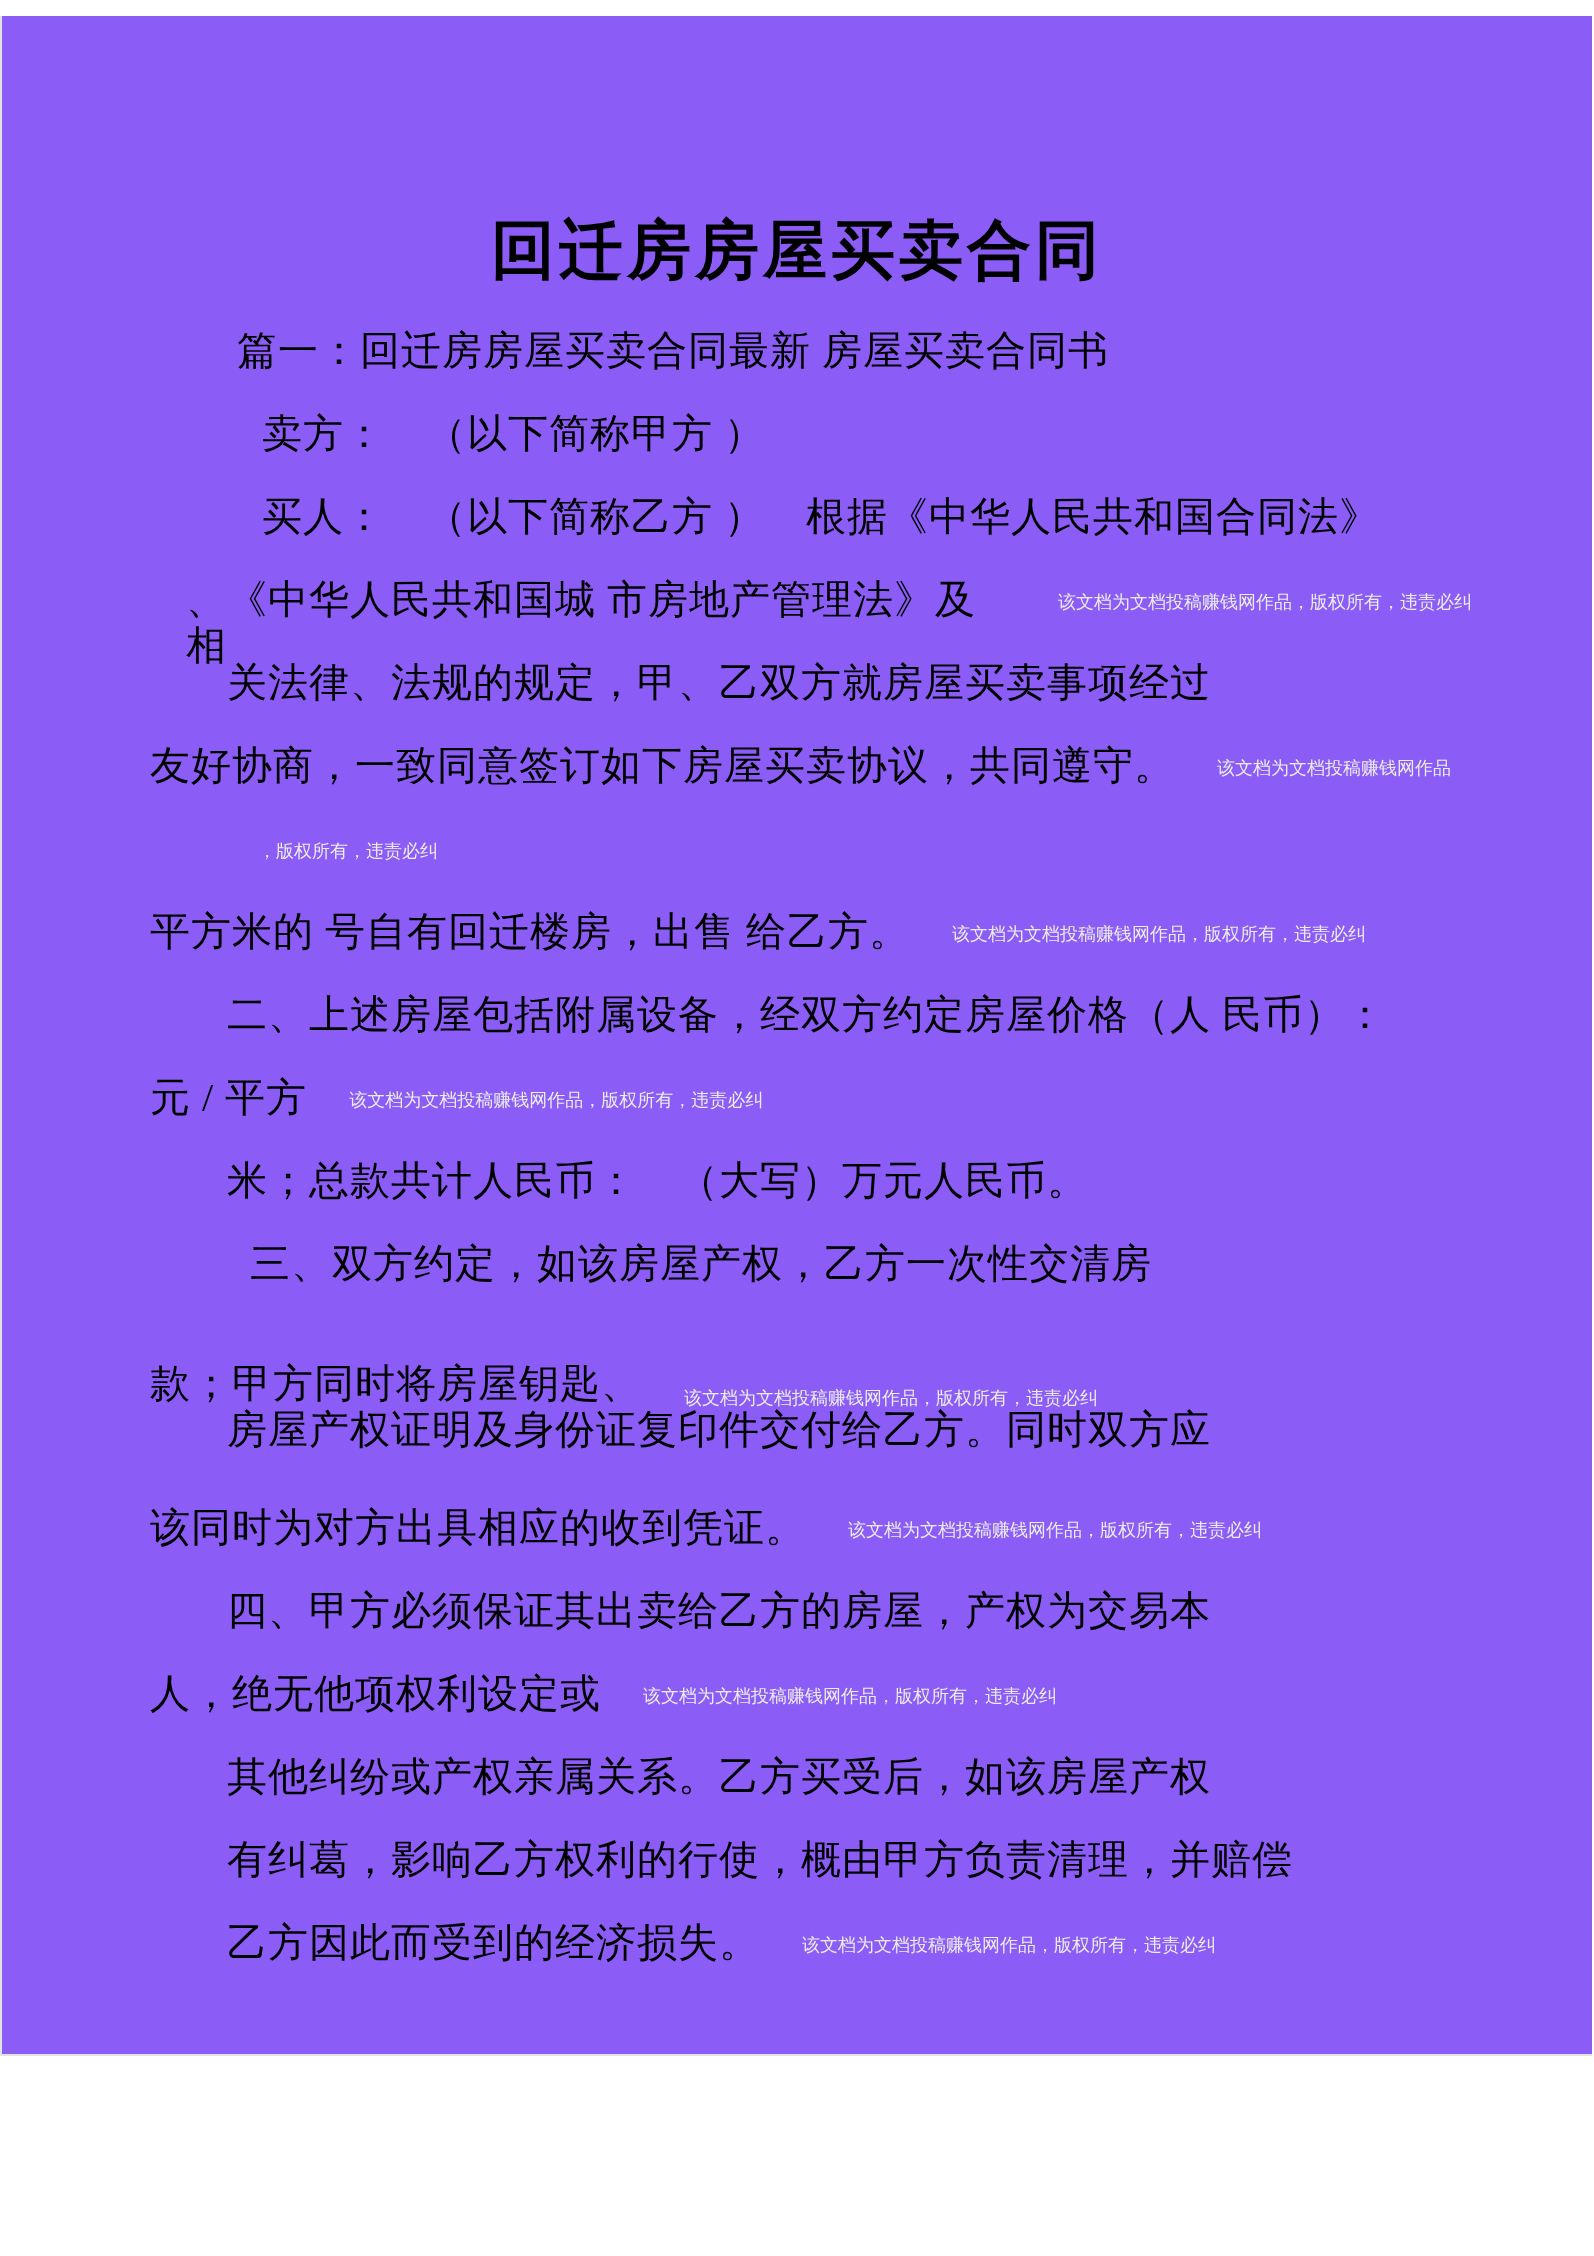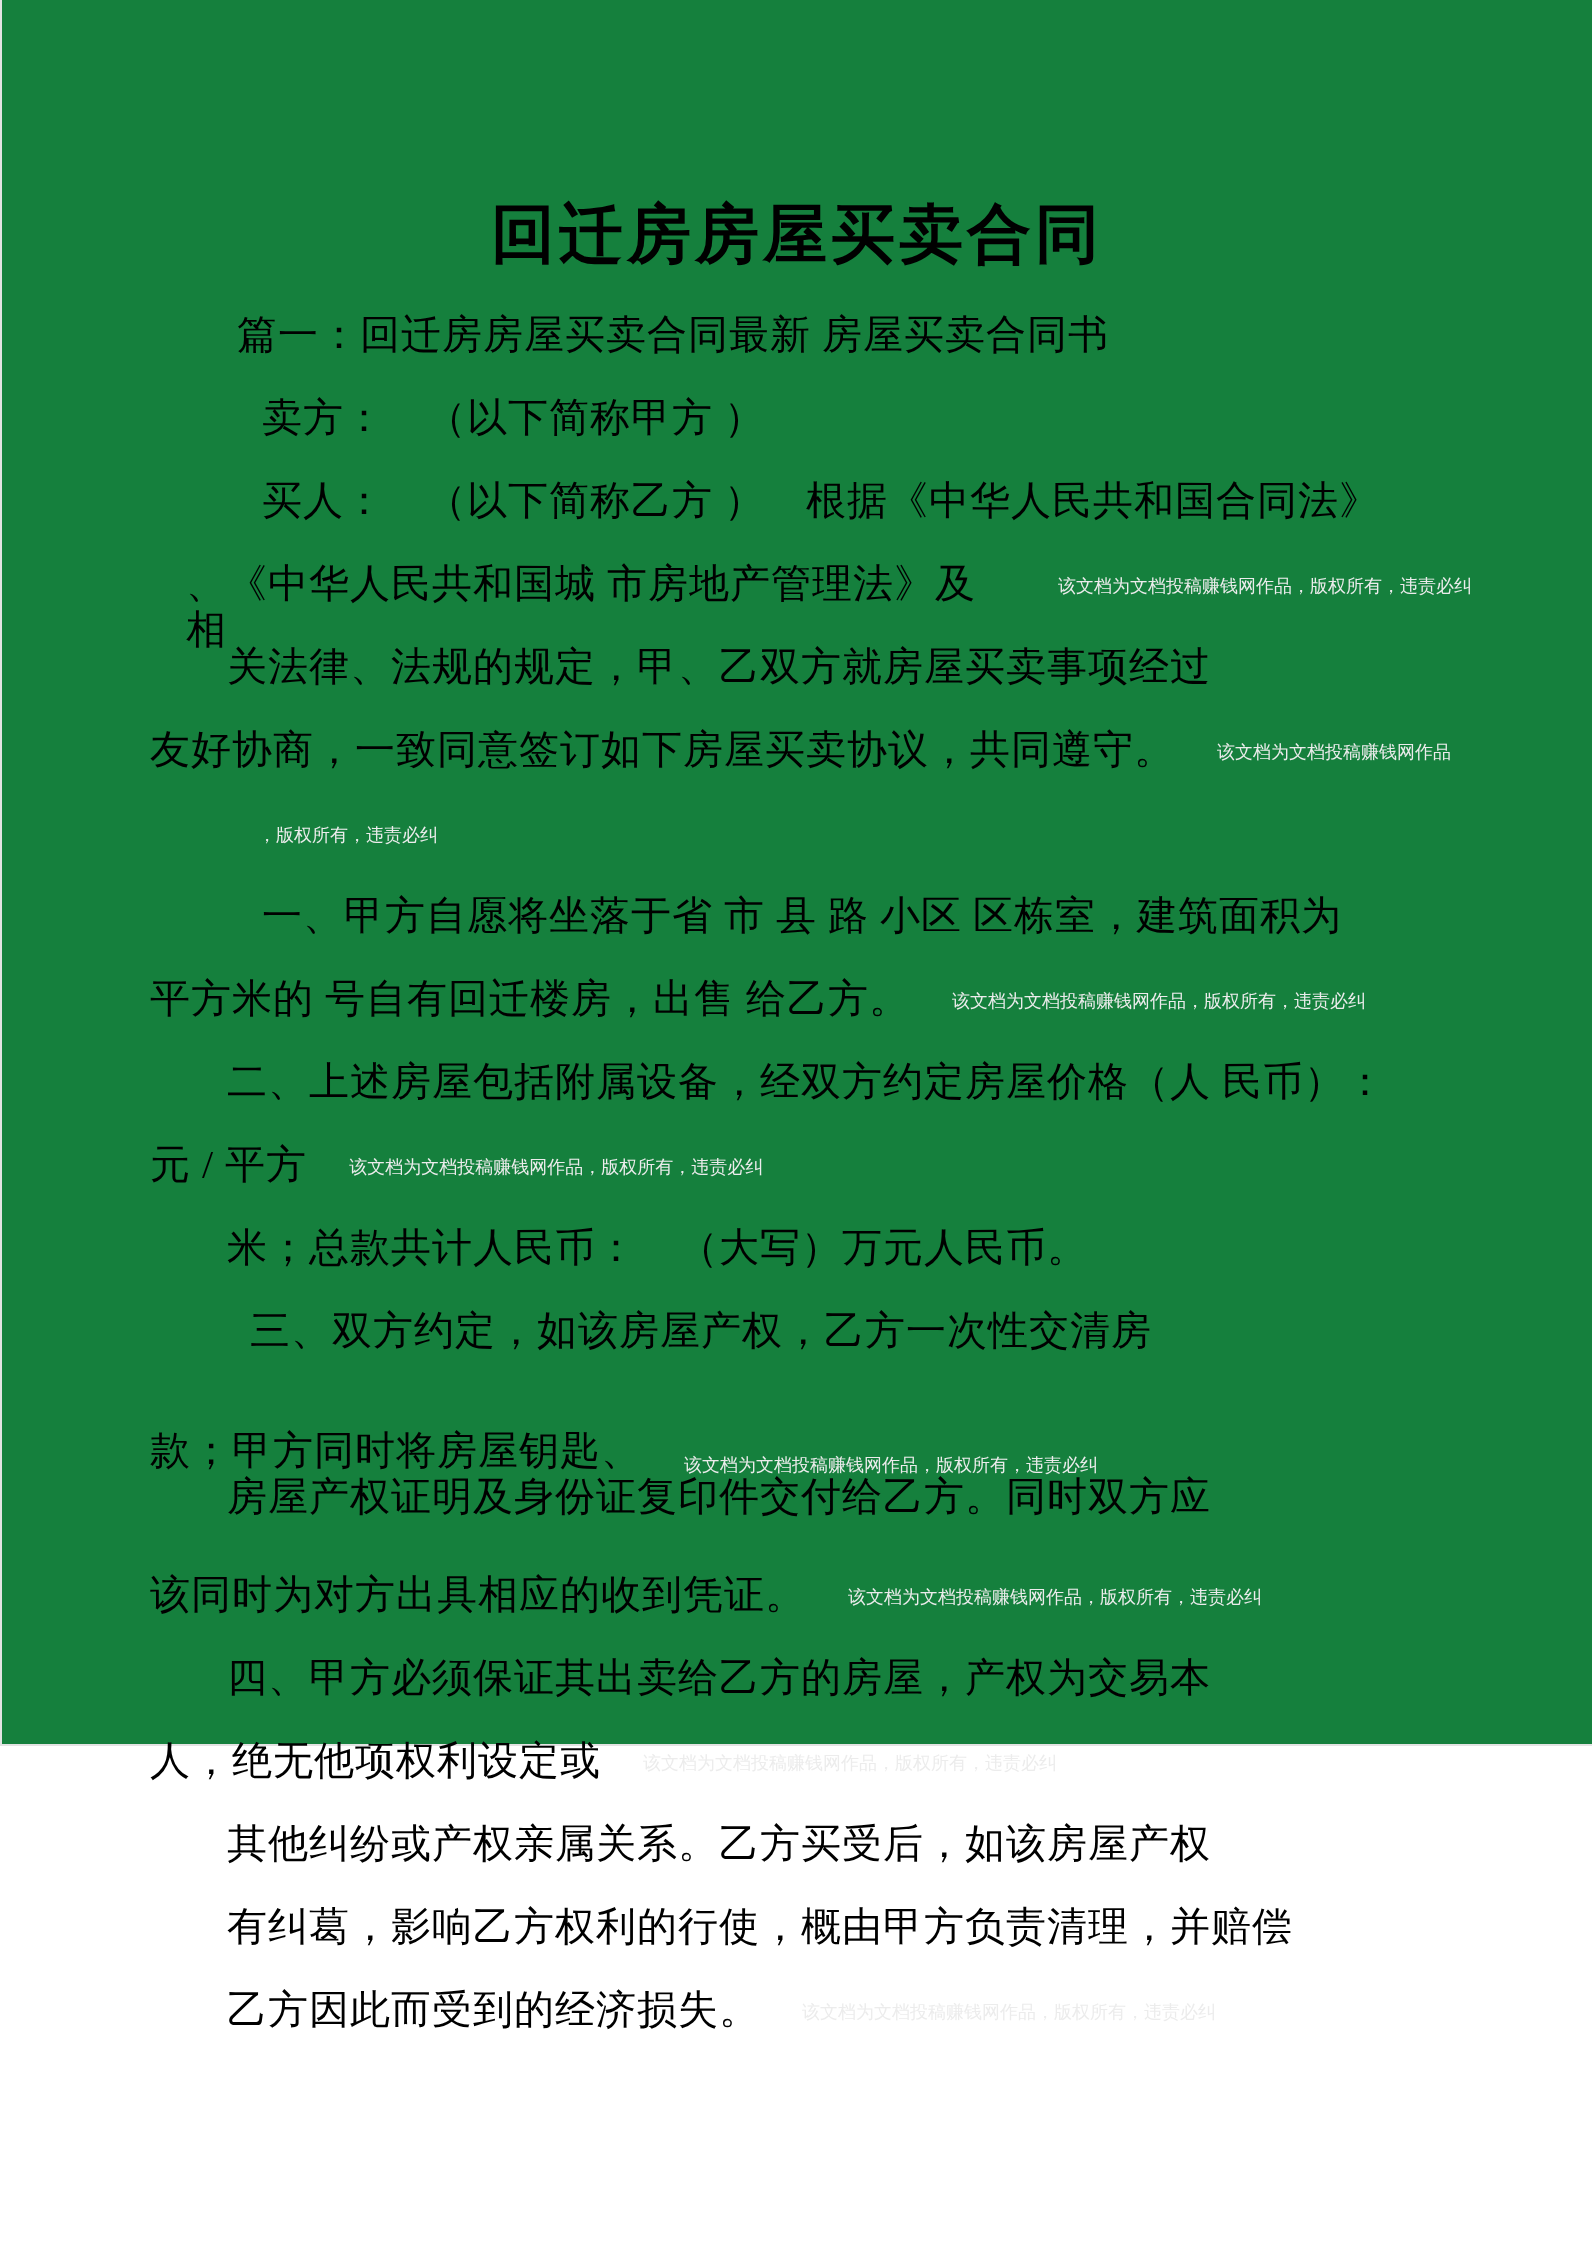--- a/index.html
+++ b/index.html
@@ -11,26 +11,26 @@
     width: 1594px;
     height: 2256px;
     position: relative;
     font-family: "Liberation Serif", "DejaVu Serif", serif;
     color: #000000;
     overflow: hidden;
   }
   .page {
     position: absolute;
     left: 0;
-    top: 0;
+    top: 16px;
     width: 1592px;
-    height: 1746px;
+    height: 2040px;
     border-left: 2px solid #e3e3e3;
     border-bottom: 2px solid #e3e3e3;
-    background: #15803d;
+    background: #8b5cf6;
     box-sizing: border-box;
   }
   .doc-title {
     margin-top: 198px;
     text-align: center;
     font-family: "Liberation Sans", "DejaVu Sans", sans-serif;
     font-weight: 700;
     font-size: 64px;
     letter-spacing: 4px;
     color: #000000;
@@ -85,23 +85,20 @@
         <span class="t" style="color: rgb(0, 0, 0);">关法律、法规的规定，甲、乙双方就房屋买卖事项经过</span>
       </div>
       <div class="line" style="padding-left: 0px;">
         <span class="t" style="color: rgb(0, 0, 0);">友好协商，一致同意签订如下房屋买卖协议，共同遵守。</span>
         <span class="wm" style="color: rgb(236, 236, 236);">该文档为文档投稿赚钱网作品</span>
       </div>
       <div class="line" style="padding-left: 66px;">
         <span class="t" style="color: rgb(0, 0, 0);"></span>
         <span class="wm" style="color: rgb(236, 236, 236);">，版权所有，违责必纠</span>
       </div>
-      <div class="line" style="padding-left: 112px;">
-        <span class="t" style="color: rgb(0, 0, 0);">一、甲方自愿将坐落于省 市 县 路 小区 区栋室，建筑面积为</span>
-      </div>
       <div class="line" style="padding-left: 0px;">
         <span class="t" style="color: rgb(0, 0, 0);">平方米的 号自有回迁楼房，出售 给乙方。</span>
         <span class="wm" style="color: rgb(236, 236, 236);">该文档为文档投稿赚钱网作品，版权所有，违责必纠</span>
       </div>
       <div class="line" style="padding-left: 77px;">
         <span class="t" style="color: rgb(0, 0, 0);">二、上述房屋包括附属设备，经双方约定房屋价格（人 民币）：</span>
       </div>
       <div class="line" style="padding-left: 0px;">
         <span class="t" style="color: rgb(0, 0, 0);">元 / 平方</span>
         <span class="wm" style="color: rgb(236, 236, 236);">该文档为文档投稿赚钱网作品，版权所有，违责必纠</span>

